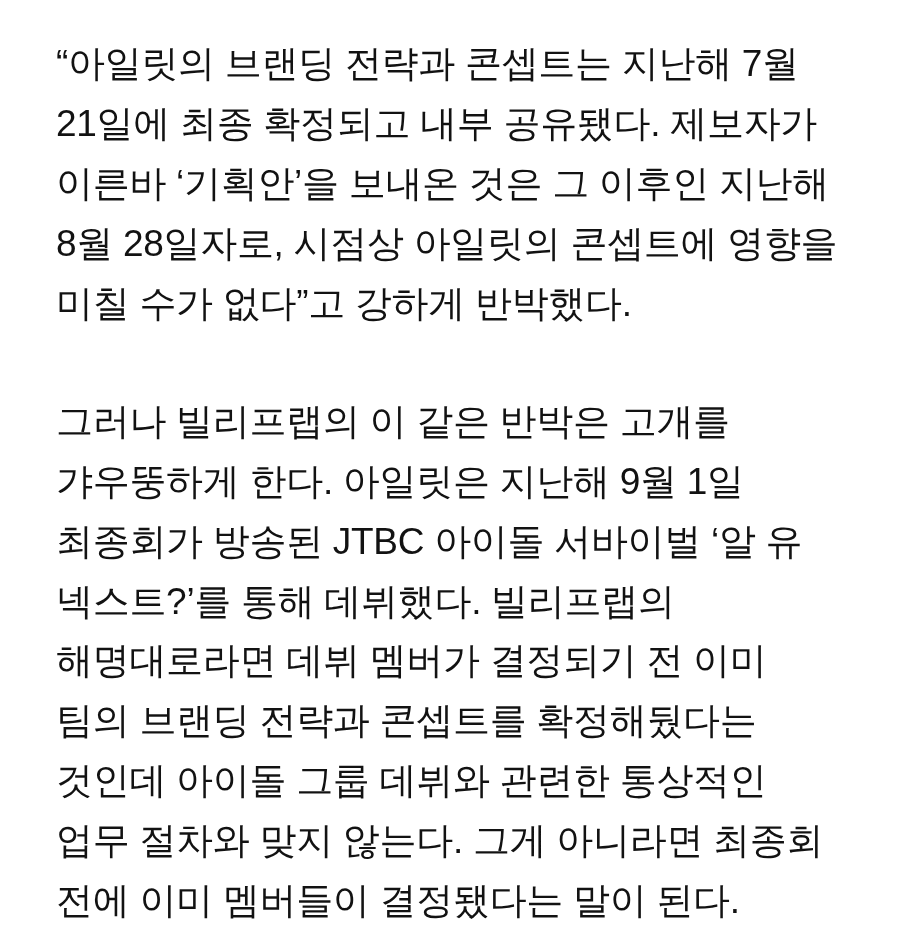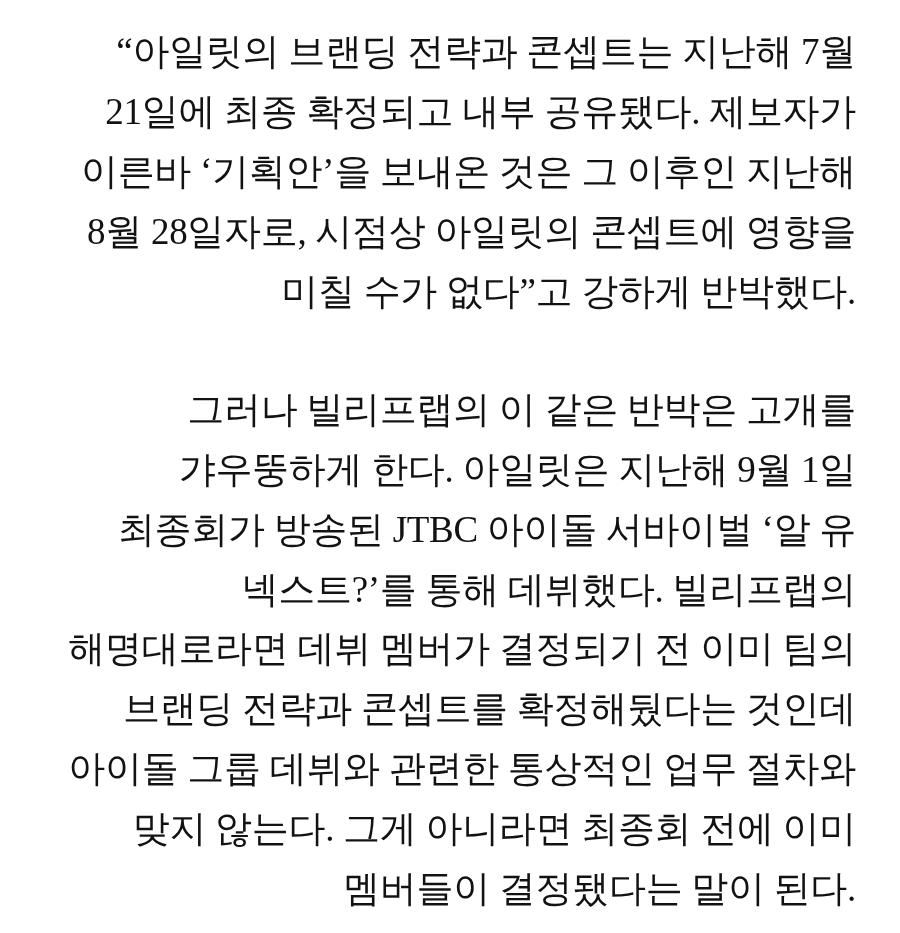--- a/index.html
+++ b/index.html
@@ -19,24 +19,23 @@
     width: 900px;
     height: 933px;
     padding: 18px 40px 0 40px;
     background: #ffffff;
   }
   .para {
     font-size: 37px;
     line-height: 1.62;
     letter-spacing: -0.3px;
     color: #121212;
-    margin: 4px;
+    margin: 16px;
     word-break: keep-all;
-    text-align: right;
-    font-family: Liberation Serif, serif;
+    text-align: left;
   }
   .para + .para {
     margin-top: 58px;
   }
 </style>
 </head>
 <body>
 
 <div class="article">
   <p class="para">“아일릿의 브랜딩 전략과 콘셉트는 지난해 7월 21일에 최종 확정되고 내부 공유됐다. 제보자가 이른바 ‘기획안’을 보내온 것은 그 이후인 지난해 8월 28일자로, 시점상 아일릿의 콘셉트에 영향을 미칠 수가 없다”고 강하게 반박했다.</p>

